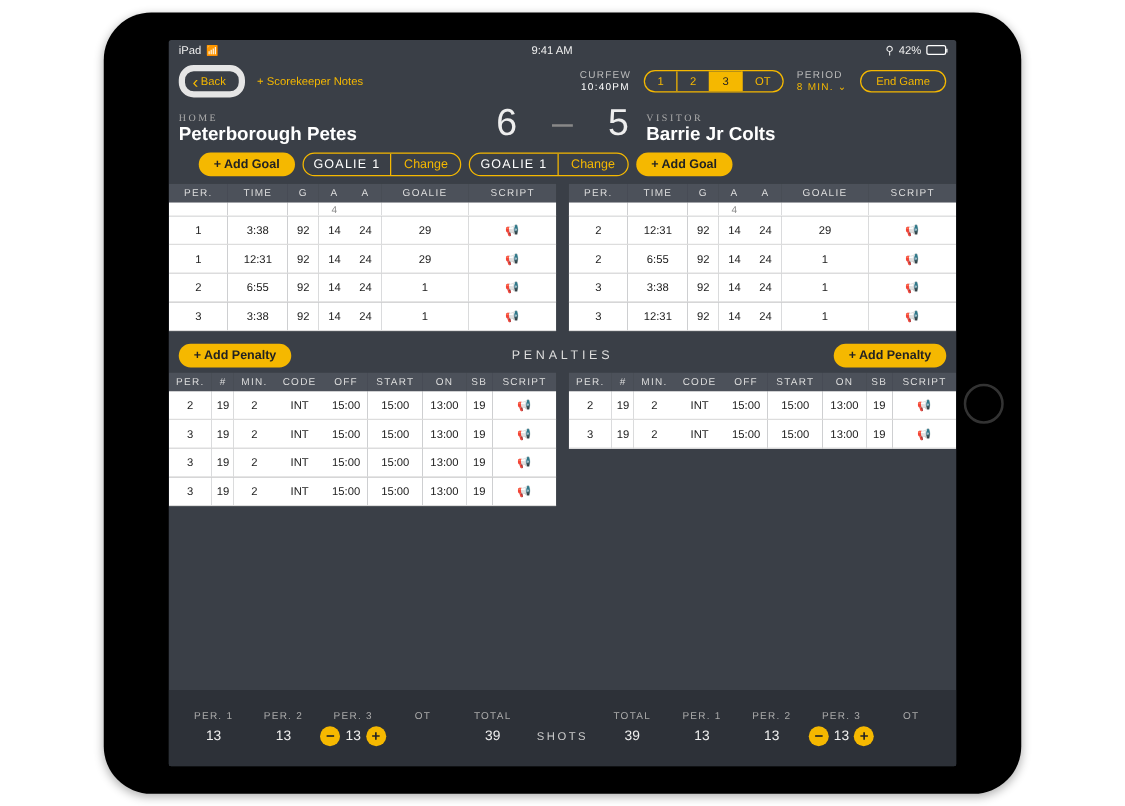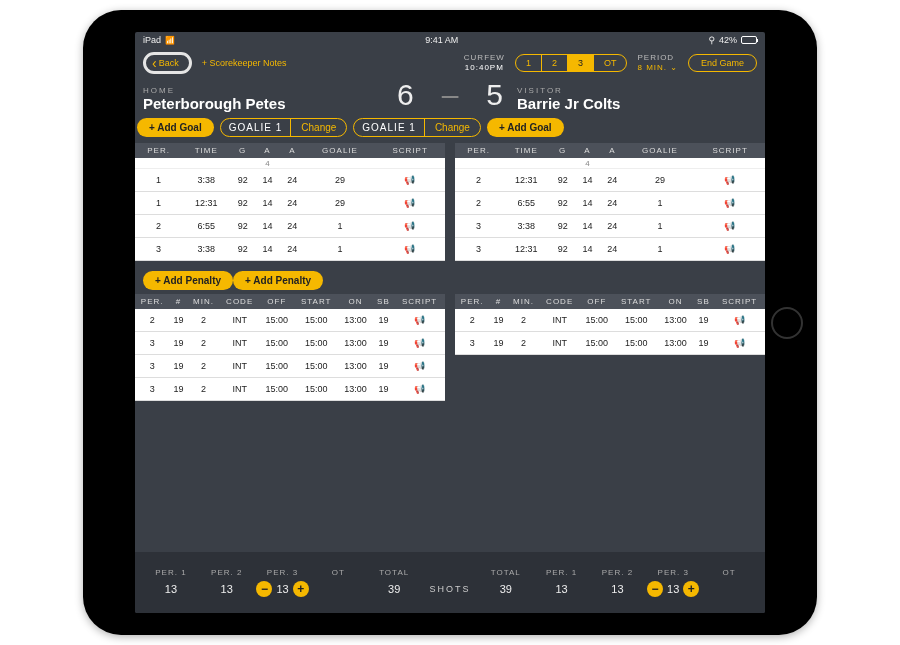--- a/index.html
+++ b/index.html
@@ -9,42 +9,42 @@
   .screen { width: 100%; height: 100%; background: #3a3f47; border-radius: 2px; overflow: hidden; display: flex; flex-direction: column; color: #fff; font-size: 10px; }
   
   .status-bar { display: flex; justify-content: space-between; padding: 3px 8px; font-size: 9px; color: #eee; }
   .status-left, .status-right { display: flex; align-items: center; gap: 4px; }
   .wifi::before { content: "📶"; font-size: 8px; }
   .batt { width: 16px; height: 8px; border: 1px solid #fff; border-radius: 2px; position: relative; }
   .batt::after { content: ""; position: absolute; right: -2px; top: 2px; width: 1px; height: 3px; background: #fff; }
   .batt-fill { width: 42%; height: 100%; background: #fff; }
   
   .top-bar { display: flex; align-items: center; padding: 4px 8px; gap: 10px; font-size: 9px; }
-  .back-btn { border: 3px solid #e5e5e5; color: #f5b800; border-radius: 12px; padding: 3px 10px 3px 6px; display: flex; align-items: center; gap: 2px; cursor: pointer; }
+  .back-btn { border: 5px solid #e5e5e5; color: #f5b800; border-radius: 12px; padding: 3px 10px 3px 6px; display: flex; align-items: center; gap: 2px; cursor: pointer; }
   .back-btn::before { content: "‹"; font-size: 14px; line-height: 8px; }
   .sk-notes { color: #f5b800; cursor: pointer; }
   .curfew { text-align: center; color: #bbb; letter-spacing: 1px; font-size: 8px; line-height: 1.2; }
   .periods { display: flex; border: 1px solid #f5b800; border-radius: 12px; overflow: hidden; }
   .period-btn { padding: 3px 10px; color: #f5b800; border-right: 1px solid #f5b800; cursor: pointer; font-size: 9px; }
   .period-btn:last-child { border-right: none; }
   .period-btn.active { background: #f5b800; color: #222; }
   .plen { color: #f5b800; font-size: 8px; letter-spacing: 1px; line-height: 1.2; }
   .plen-lbl { color: #bbb; }
   .plen::after { content: " ⌄"; color: #f5b800; }
   .end-game { border: 1px solid #f5b800; color: #f5b800; border-radius: 12px; padding: 3px 12px; cursor: pointer; margin-left: auto; }
   
   .score-row { display: flex; align-items: flex-end; padding: 0 8px 6px; }
   .team { flex: 1; }
-  .team-lbl { font-size: 8px; letter-spacing: 2px; color: #aaa; }
+  .team-lbl { font-size: 8px; letter-spacing: 2px; color: #aaa; font-family: Liberation Serif, serif; }
   .team-name { font-size: 15px; font-weight: 600; }
   .team.right { text-align: left; }
   .score { font-size: 30px; font-weight: 300; padding: 0 14px; color: #eee; }
   .score-sep { color: #888; }
   
-  .controls-row { display: flex; align-items: center; padding: 0 2px 6px; gap: 6px; }
+  .controls-row { display: flex; align-items: center; padding: 0 24px 6px; gap: 6px; }
   .add-goal { background: #f5b800; color: #222; border-radius: 12px; padding: 4px 12px; font-weight: 600; font-size: 10px; cursor: pointer; }
   .add-goal::before { content: "+ "; }
   .goalie-box { display: flex; border: 1px solid #f5b800; border-radius: 12px; overflow: hidden; font-size: 10px; }
   .goalie-lbl { padding: 3px 8px; color: #fff; border-right: 1px solid #f5b800; letter-spacing: 1px; }
   .goalie-change { padding: 3px 10px; color: #f5b800; cursor: pointer; }
   .section-title { flex: 1; text-align: center; letter-spacing: 3px; font-size: 10px; color: #ddd; }
   
   .tables-row { display: flex; gap: 10px; padding: 0 0 6px; }
   .tbl-wrap { flex: 1; overflow: hidden; }
   table { width: 100%; border-collapse: collapse; font-size: 9px; }
@@ -257,20 +257,21 @@
                 <td>1</td>
                 <td><span class="script-icon">📢</span></td>
               </tr>
             </tbody>
           </table>
         </div>
     </div>
 
     <div class="penalties-ctrl">
       <div class="add-penalty">Add Penalty</div>
+      <div class="section-title">PENALTIES</div>
       <div class="add-penalty">Add Penalty</div>
     </div>
 
     <div class="tables-row">
       <div class="tbl-wrap">
           <table id="pen-home">
             <thead>
               <tr>
                 <th>PER.</th>
                 <th>#</th>

